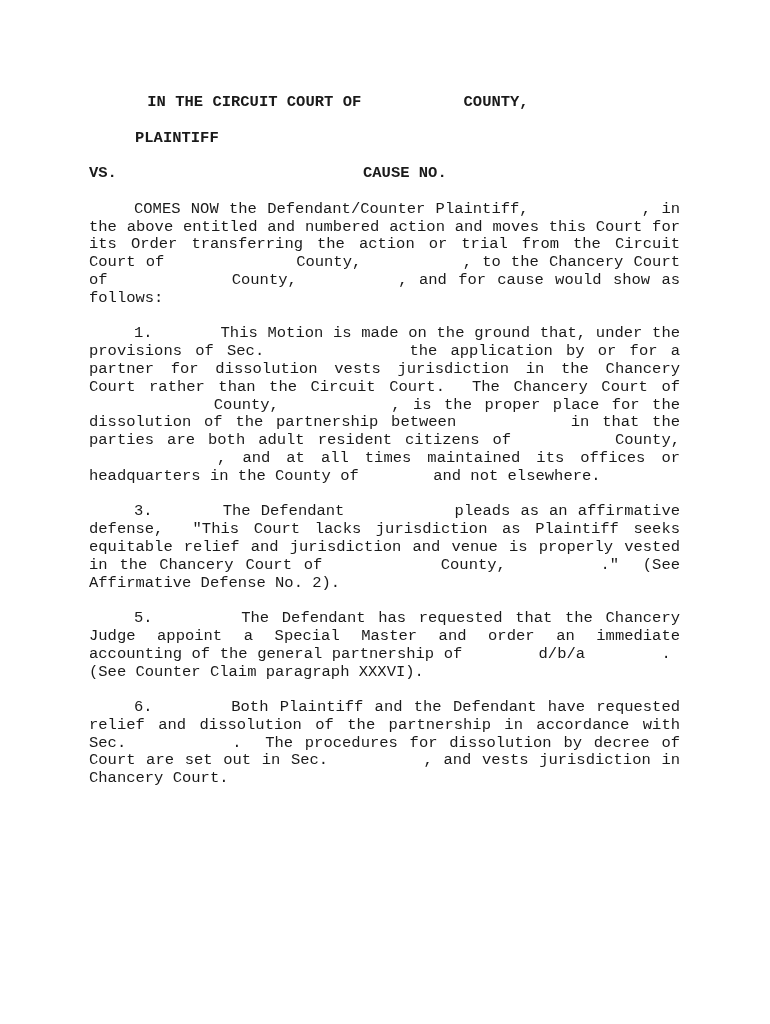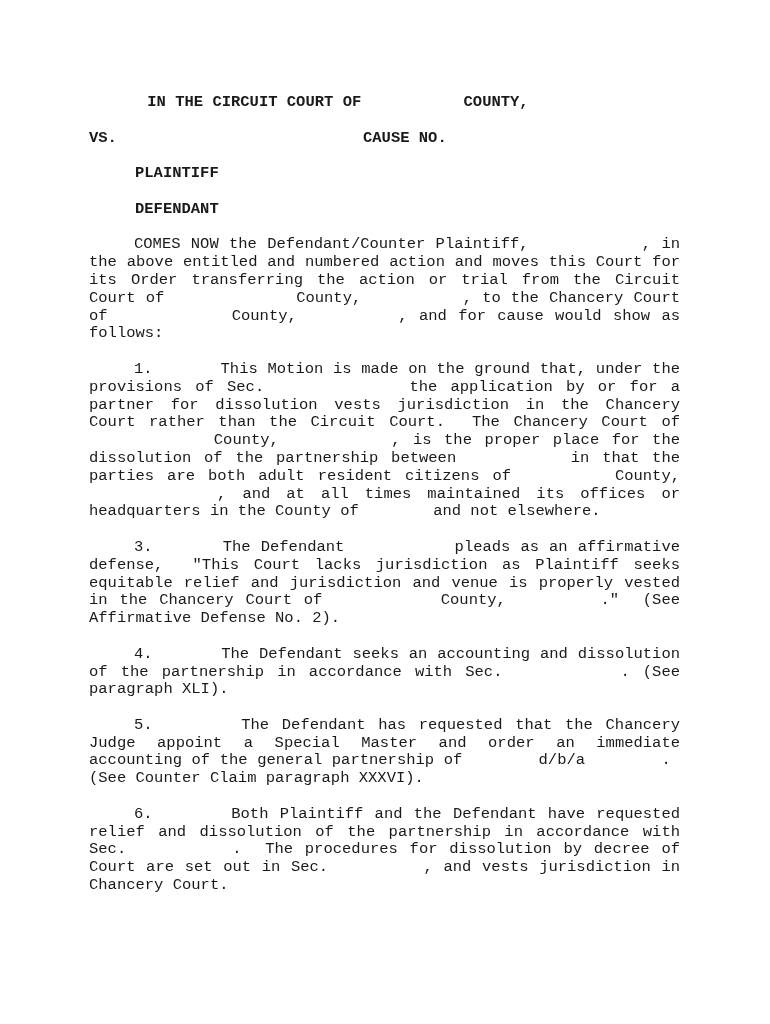--- a/index.html
+++ b/index.html
@@ -62,38 +62,36 @@
   }
 </style>
 </head>
 <body>
 
 <div class="page">
   <div class="content">
 
     <div class="caption-line center">IN THE CIRCUIT COURT OF&nbsp;&nbsp;&nbsp;&nbsp;&nbsp;&nbsp;&nbsp;&nbsp;&nbsp;&nbsp;&nbsp;COUNTY,&nbsp;&nbsp;&nbsp;&nbsp;&nbsp;&nbsp;&nbsp;&nbsp;&nbsp;&nbsp;</div>
 
+    <div class="caption-line party">PLAINTIFF</div>
+
     <div class="caption-line vs-row">
       <span>VS.</span>
       <span class="cause-pos">CAUSE NO.</span>
     </div>
 
-    <div class="caption-line party">PLAINTIFF</div>
-
-    <div class="caption-line party">DEFENDANT</div>
 
 
     <p class="body-para">COMES NOW the Defendant/Counter Plaintiff, &nbsp;&nbsp;&nbsp;&nbsp;&nbsp;&nbsp;&nbsp;&nbsp;&nbsp; , in the above entitled and numbered action and moves this Court for its Order transferring the action or trial from the Circuit Court of &nbsp;&nbsp;&nbsp;&nbsp;&nbsp;&nbsp;&nbsp;&nbsp;&nbsp;&nbsp;&nbsp; County, &nbsp;&nbsp;&nbsp;&nbsp;&nbsp;&nbsp;&nbsp;&nbsp; , to the Chancery Court of &nbsp;&nbsp;&nbsp;&nbsp;&nbsp;&nbsp;&nbsp;&nbsp;&nbsp; County, &nbsp;&nbsp;&nbsp;&nbsp;&nbsp;&nbsp;&nbsp; , and for cause would show as follows:</p>
 
     <p class="body-para">1.&nbsp;&nbsp;&nbsp;&nbsp;&nbsp;&nbsp; This Motion is made on the ground that, under the provisions of Sec. &nbsp;&nbsp;&nbsp;&nbsp;&nbsp;&nbsp;&nbsp;&nbsp;&nbsp; the application by or for a partner for dissolution vests jurisdiction in the Chancery Court rather than the Circuit Court.&nbsp; The Chancery Court of &nbsp;&nbsp;&nbsp;&nbsp;&nbsp;&nbsp;&nbsp;&nbsp;&nbsp; County, &nbsp;&nbsp;&nbsp;&nbsp;&nbsp;&nbsp;&nbsp; , is the proper place for the dissolution of the partnership between &nbsp;&nbsp;&nbsp;&nbsp;&nbsp;&nbsp;&nbsp; in that the parties are both adult resident citizens of &nbsp;&nbsp;&nbsp;&nbsp;&nbsp;&nbsp; County, &nbsp;&nbsp;&nbsp;&nbsp;&nbsp;&nbsp;&nbsp; , and at all times maintained its offices or headquarters in the County of &nbsp;&nbsp;&nbsp;&nbsp;&nbsp;&nbsp; and not elsewhere.</p>
 
 
     <p class="body-para">3.&nbsp;&nbsp;&nbsp;&nbsp;&nbsp;&nbsp; The Defendant &nbsp;&nbsp;&nbsp;&nbsp;&nbsp;&nbsp;&nbsp;&nbsp;&nbsp; pleads as an affirmative defense, &nbsp;"This Court lacks jurisdiction as Plaintiff seeks equitable relief and jurisdiction and venue is properly vested in the Chancery Court of &nbsp;&nbsp;&nbsp;&nbsp;&nbsp;&nbsp;&nbsp;&nbsp; County, &nbsp;&nbsp;&nbsp;&nbsp;&nbsp;&nbsp; ."&nbsp; (See Affirmative Defense No. 2).</p>
 
-    <p class="body-para">4.&nbsp;&nbsp;&nbsp;&nbsp;&nbsp;&nbsp; The Defendant seeks an accounting and dissolution of the partnership in accordance with Sec. &nbsp;&nbsp;&nbsp;&nbsp;&nbsp;&nbsp;&nbsp; . (See paragraph XLI).</p>
 
     <p class="body-para">5.&nbsp;&nbsp;&nbsp;&nbsp;&nbsp;&nbsp; The Defendant has requested that the Chancery Judge appoint a Special Master and order an immediate accounting of the general partnership of &nbsp;&nbsp;&nbsp;&nbsp;&nbsp;&nbsp; d/b/a &nbsp;&nbsp;&nbsp;&nbsp;&nbsp;&nbsp; .&nbsp; (See Counter Claim paragraph XXXVI).</p>
 
     <p class="body-para">6.&nbsp;&nbsp;&nbsp;&nbsp;&nbsp;&nbsp; Both Plaintiff and the Defendant have requested relief and dissolution of the partnership in accordance with Sec. &nbsp;&nbsp;&nbsp;&nbsp;&nbsp;&nbsp;&nbsp; .&nbsp; The procedures for dissolution by decree of Court are set out in Sec. &nbsp;&nbsp;&nbsp;&nbsp;&nbsp;&nbsp;&nbsp; , and vests jurisdiction in Chancery Court.</p>
 
   </div>
 
   <div class="footer">- 1 -</div>
 </div>
 

